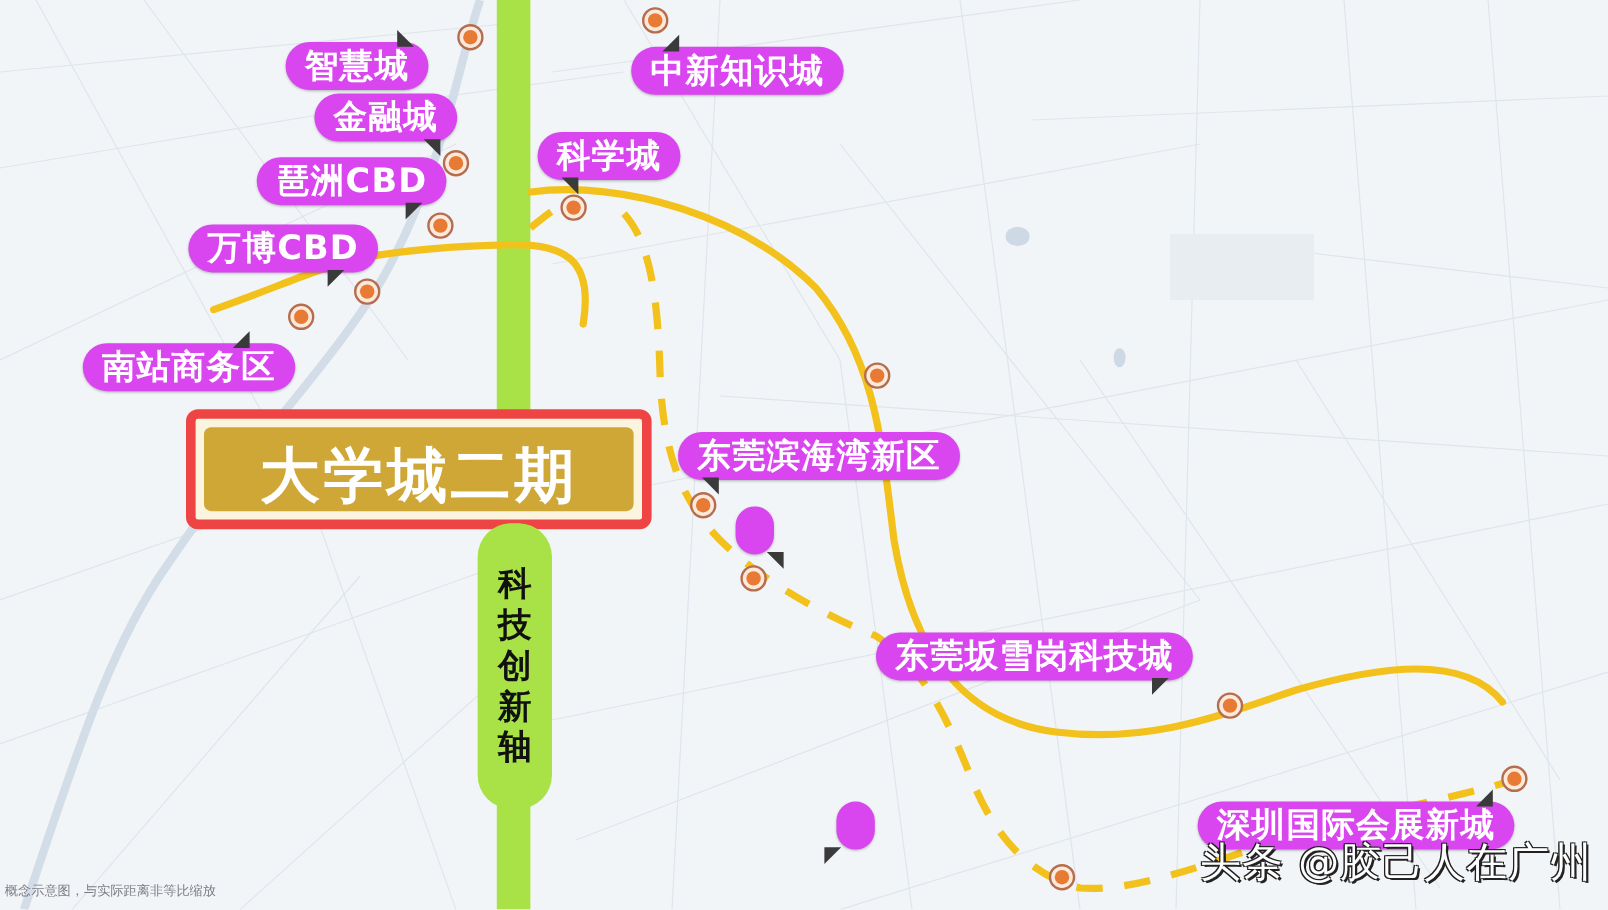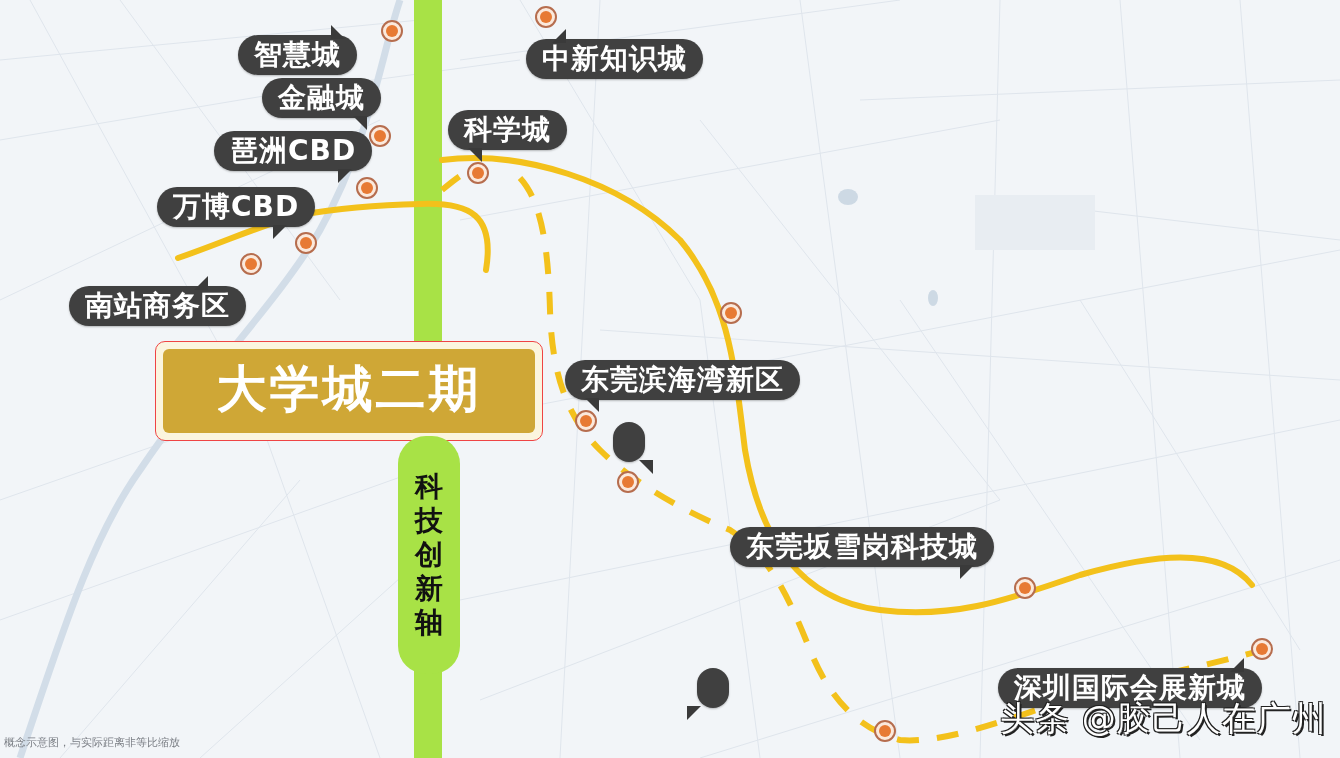--- a/index.html
+++ b/index.html
@@ -1,39 +1,39 @@
 <!DOCTYPE html>
 <html><head>
 <meta charset="utf-8">
 <style>
   html, body { margin:0; padding:0; }
   body { width:1340px; height:758px; overflow:hidden; background:#f3f6f9; font-family:"DejaVu Sans", sans-serif; }
   .stage { position:relative; width:1340px; height:758px; overflow:hidden; background:#f2f5f8; }
   svg.map { position:absolute; left:0; top:0; }
   .bubble {
-    position:absolute; background:#404040; color:#fff; font-weight:bold;
+    position:absolute; background:#d946ef; color:#fff; font-weight:bold;
     border-radius:20px; padding:0 16px; height:40px; line-height:40px;
     font-size:28px; white-space:nowrap; letter-spacing:1px;
     box-shadow: 0 1px 2px rgba(0,0,0,0.25);
   }
   .bubble .tail { position:absolute; width:0; height:0; }
   .tail-down-right { border-left:14px solid transparent; border-top:14px solid #3a3a3a; }
   .tail-down-left { border-right:14px solid transparent; border-top:14px solid #3a3a3a; }
   .tail-up-left { border-right:14px solid transparent; border-bottom:14px solid #3a3a3a; }
   .tail-up-right { border-left:14px solid transparent; border-bottom:14px solid #3a3a3a; }
   .marker {
     position:absolute; width:22px; height:22px; border-radius:50%;
     background:#fbe9dc; border:2px solid #b66d4e; box-sizing:border-box;
   }
   .marker::after {
     content:""; position:absolute; left:3px; top:3px; width:12px; height:12px; border-radius:50%; background:#e77a34;
   }
   .main-box {
     position:absolute; left:155px; top:341px; width:388px; height:100px;
-    border:1px solid #ef4444; border-radius:10px; background:#fbf5df; box-sizing:border-box;
+    border:8px solid #ef4444; border-radius:10px; background:#fbf5df; box-sizing:border-box;
   }
   .main-box .inner {
     position:absolute; left:7px; top:7px; right:7px; bottom:7px;
     background:#cfa736; border-radius:6px;
     color:#fff; font-weight:bold; font-size:50px; text-align:center; line-height:80px;
     letter-spacing:3px;
   }
   .axis-label {
     position:absolute; left:398px; top:436px; width:62px; height:238px;
     background:#a8e246; border-radius:28px;

